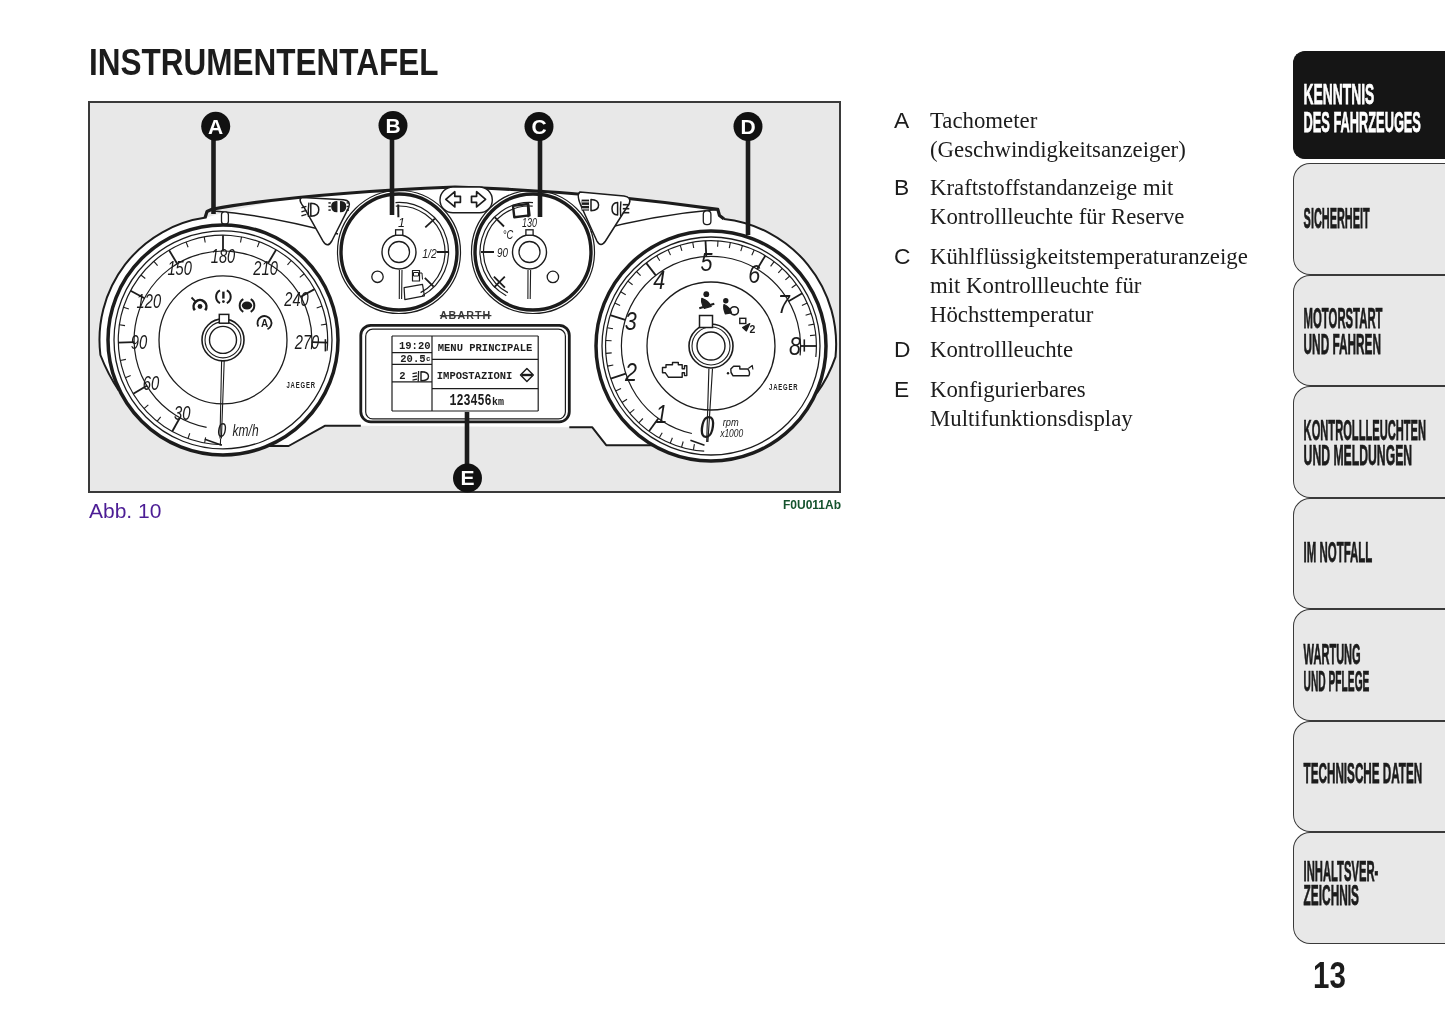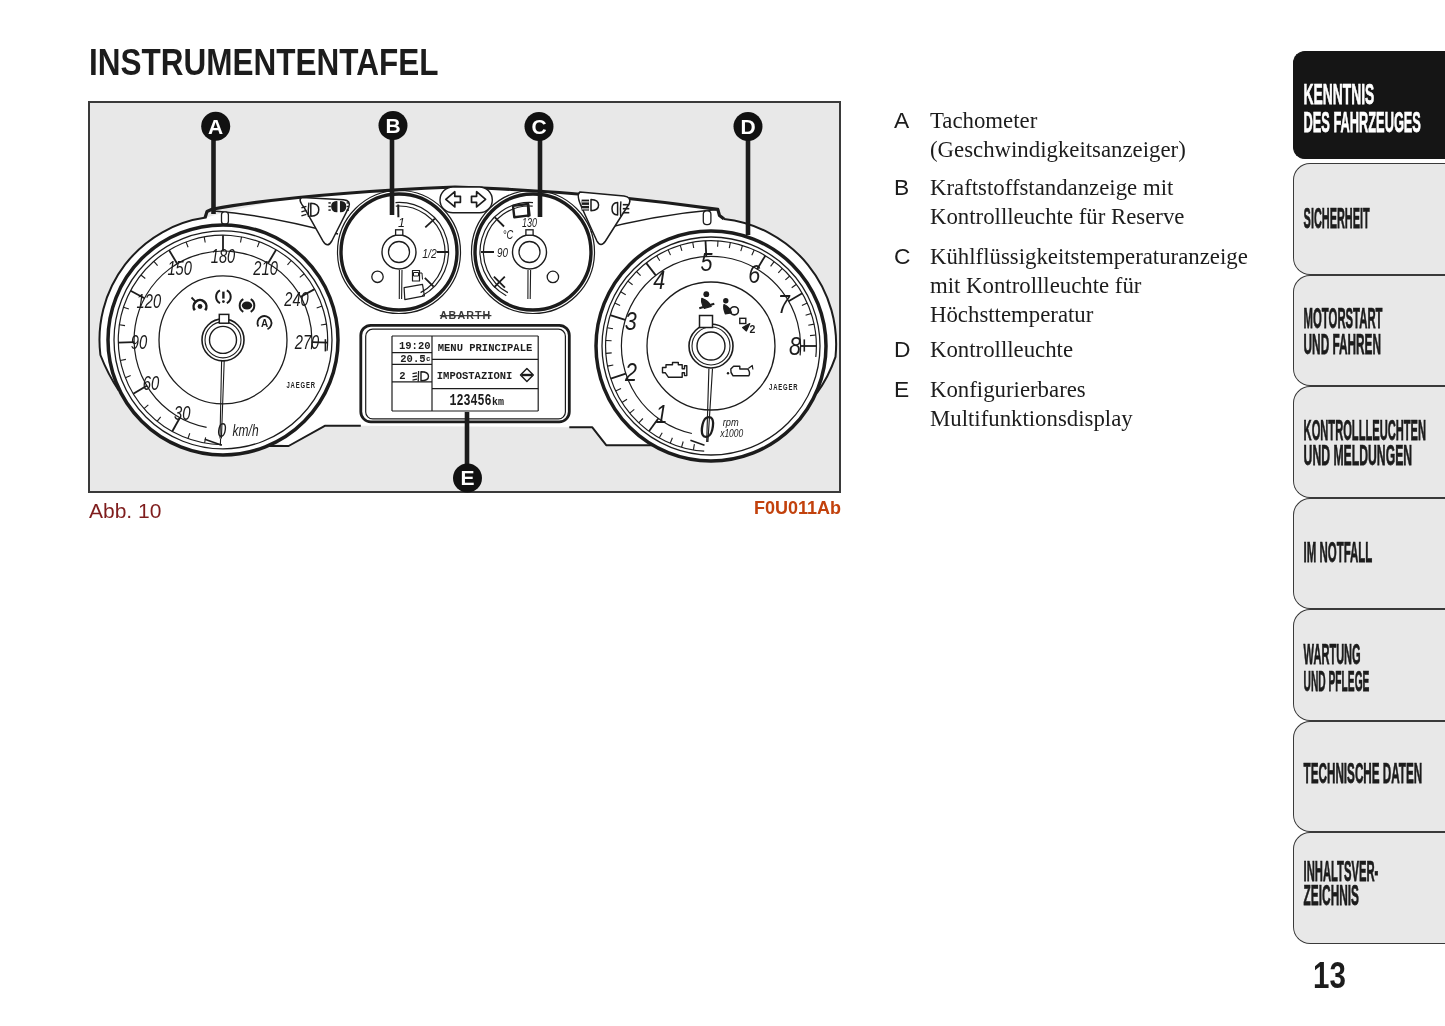--- a/index.html
+++ b/index.html
@@ -1,21 +1,21 @@
 <!DOCTYPE html>
 <html><head>
 <meta charset="utf-8">
 <style>
 * { margin:0; padding:0; box-sizing:border-box; }
 html,body { width:1445px; height:1026px; background:#ffffff; font-family:"Liberation Sans", sans-serif; position:relative; overflow:hidden; }
 #title { position:absolute; left:89px; top:43.5px; font-size:37.5px; font-weight:bold; color:#1c1c1c; line-height:1; transform:scaleX(0.84); transform-origin:left; white-space:nowrap; }
 #box { position:absolute; left:88px; top:101px; width:753px; height:392px; background:#e8e8e8; border:2.4px solid #3a3a3a; }
 #diag { position:absolute; left:88px; top:101px; width:753px; height:392px; }
-#abb { position:absolute; left:89px; top:499px; font-size:21px; color:#7f1d1d; }
-#figcode { position:absolute; left:741px; top:497.5px; width:100px; text-align:right; font-size:18px; font-weight:bold; color:#c2410c; }
+#abb { position:absolute; left:89px; top:499px; font-size:21px; color:#4c1d95; }
+#figcode { position:absolute; left:741px; top:497.5px; width:100px; text-align:right; font-size:12px; font-weight:bold; color:#14532d; }
 .item { position:absolute; left:894px; font-size:22.8px; line-height:29px; color:#1c1c1c; }
 .item .lbl { position:absolute; left:0; top:0; }
 .item .itxt { margin-left:36px; width:360px;font-family:Liberation Serif, serif; }
 .tab { position:absolute; left:1293px; width:160px; background:#e8e8e8; border:1.7px solid #3a3a3a; border-right:none; border-radius:17px 0 0 17px; }
 .tab.black { background:#151515; border-color:#151515; border-radius:12px 0 0 12px; }
 #tabtxt { position:absolute; left:1293px; top:0; width:152px; height:1026px; }
 #pageno { position:absolute; left:1313px; top:957px; font-size:37.8px; font-weight:bold; color:#1c1c1c; line-height:1; transform:scaleX(0.78); transform-origin:left; }
 </style>
 </head>
 <body>

